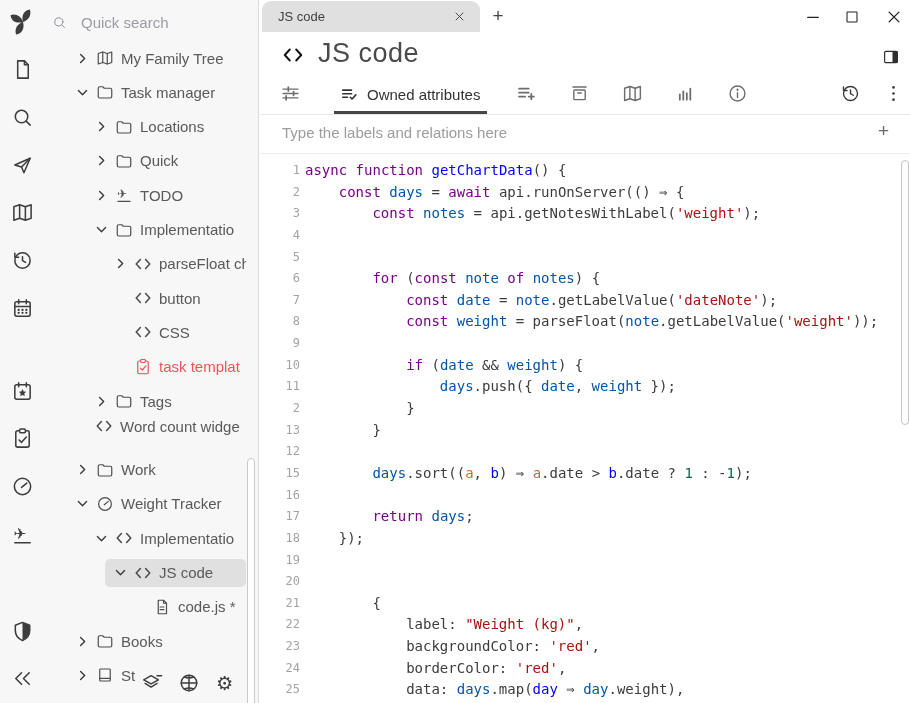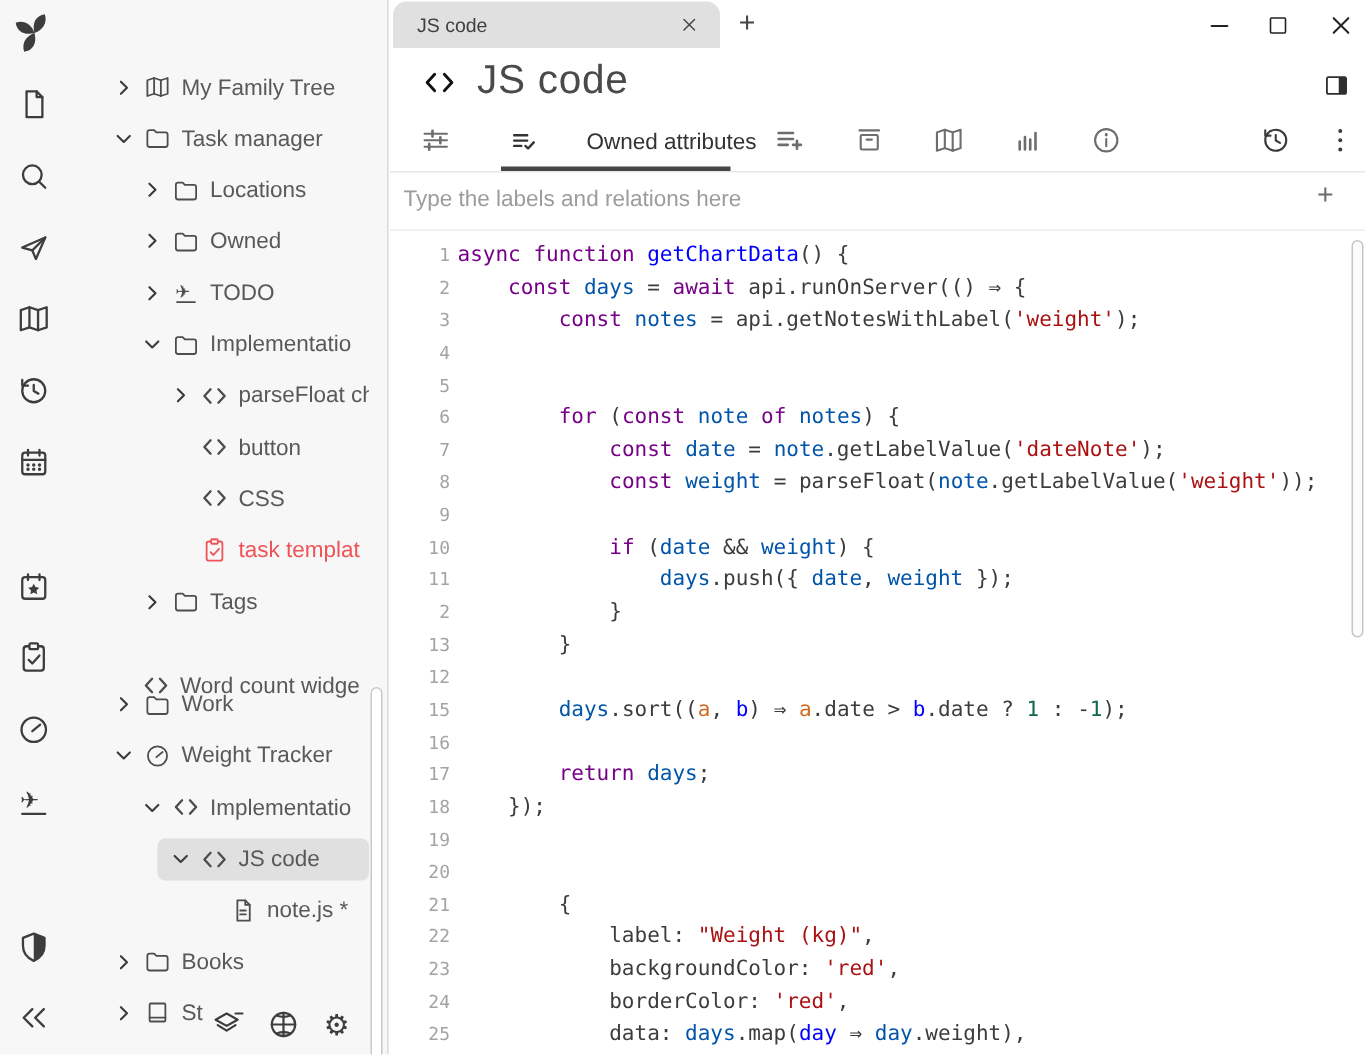--- a/index.html
+++ b/index.html
@@ -33,28 +33,28 @@
   #tab-close{width:13px;height:13px;color:#444;margin-right:14px;}
   #new-tab{position:absolute;left:226px;top:3px;width:24px;height:26px;font-size:19px;color:#444;display:flex;align-items:center;justify-content:center;font-weight:400;}
   .win-btn{position:absolute;top:8px;width:18px;height:18px;color:#222;}
   
   #note-icon{position:absolute;left:22px;top:44px;width:22px;height:22px;color:#111;}
   #note-title{position:absolute;left:58px;top:38px;font-size:27px;color:#4a4a4a;letter-spacing:.5px;}
   #right-pane-btn{position:absolute;left:622px;top:48px;width:18px;height:18px;color:#2e2e2e;}
   
   #ribbon{position:absolute;left:0;top:76px;width:650px;height:37px;}
   .rb-ic{position:absolute;top:7px;width:21px;height:21px;color:#6d6d6d;}
-  #ribbon-active{position:absolute;left:74px;top:0;height:36px;display:flex;align-items:center;gap:24px;}
+  #ribbon-active{position:absolute;left:74px;top:0;height:36px;display:flex;align-items:center;}
   #ribbon-active .rt-ic{width:19px;height:19px;color:#333;margin:0 8px 0 6px;}
   #ribbon-active .rt-label{font-size:15px;color:#333;padding-right:14px;}
   #ribbon-underline{position:absolute;left:74px;top:35px;width:153px;height:2.5px;background:#464646;}
   #ribbon-divider{position:absolute;left:0;top:37.5px;width:650px;height:1px;background:#e8e8e8;}
   
   #attr-row{position:absolute;left:0;top:114px;width:650px;height:39px;}
-  #attr-placeholder{position:absolute;left:9px;top:10px;font-size:15px;color:#9c9c9c;}
+  #attr-placeholder{position:absolute;left:22px;top:10px;font-size:15px;color:#9c9c9c;}
   #attr-add{position:absolute;left:618px;top:6px;font-size:19px;color:#6b6b6b;}
   #attr-divider{position:absolute;left:0;top:39px;width:650px;height:1px;background:#ececec;}
   
   #code{position:absolute;left:0;top:155px;width:650px;height:548px;padding-top:5px;box-sizing:border-box;
         font-family:"DejaVu Sans Mono","Liberation Mono",monospace;font-size:14px;line-height:21.65px;overflow:hidden;}
   .code-line{display:flex;height:21.65px;white-space:pre;}
   .ln{width:40px;flex:none;text-align:right;color:#a3a3a3;font-size:12px;line-height:21.65px;}
   .code-text{margin-left:5px;color:#3c3c3c;}
   #code-scroll{position:absolute;left:641px;top:160px;width:8px;height:265px;border:1px solid #c5c5c5;border-radius:4px;background:#fcfcfc;box-sizing:border-box;}
 </style>
@@ -165,20 +165,29 @@
       </div>
       <div class="launch-btn" style="top: 667px;">
         <span class="ic" style="width: 23px; height: 23px;">
           <svg viewBox="0 0 24 24" fill="none" stroke="currentColor" stroke-width="1.6" stroke-linecap="round" stroke-linejoin="round">
             <path d="M11 6 L5 12 L11 18"></path>
             <path d="M19 6 L13 12 L19 18"></path>
           </svg>
         </span>
       </div>
     </div>
+  <div id="quick-search">
+    <span class="ic qs-icon">
+        <svg viewBox="0 0 24 24" fill="none" stroke="currentColor" stroke-width="1.6" stroke-linecap="round" stroke-linejoin="round">
+          <circle cx="11" cy="11" r="6.5"></circle>
+          <path d="M15.8 15.8 L20 20"></path>
+        </svg>
+      </span>
+    <span class="qs-text">Quick search</span>
+  </div>
   <div id="tree">
       <div class="tree-row" style="top: 41px;">
         <span style="flex: 0 0 auto; width: 22px;"></span>
         <span class="row-body">
           <span class="tree-arrow">
             <svg viewBox="0 0 24 24" fill="none" stroke="currentColor" stroke-width="1.6" stroke-linecap="round" stroke-linejoin="round">
               <path d="M8.5 4.5 L16 12 L8.5 19.5" stroke-width="2.6"></path>
             </svg>
           </span>
           <span class="ic tree-ico" style="width: 18px; height: 18px;">
@@ -229,21 +238,21 @@
           <span class="tree-arrow">
             <svg viewBox="0 0 24 24" fill="none" stroke="currentColor" stroke-width="1.6" stroke-linecap="round" stroke-linejoin="round">
               <path d="M8.5 4.5 L16 12 L8.5 19.5" stroke-width="2.6"></path>
             </svg>
           </span>
           <span class="ic tree-ico" style="width: 18px; height: 18px;">
             <svg viewBox="0 0 24 24" fill="none" stroke="currentColor" stroke-width="1.6" stroke-linecap="round" stroke-linejoin="round">
               <path d="M3 7 a2 2 0 0 1 2 -2 h4 l2 2 h8 a2 2 0 0 1 2 2 v9 a2 2 0 0 1 -2 2 H5 a2 2 0 0 1 -2 -2 Z"></path>
             </svg>
           </span>
-          <span class="tree-label">Owned</span>
+          <span class="tree-label">Quick</span>
         </span>
       </div>
       <div class="tree-row" style="top: 178.2px;">
         <span style="flex: 0 0 auto; width: 41px;"></span>
         <span class="row-body">
           <span class="tree-arrow">
             <svg viewBox="0 0 24 24" fill="none" stroke="currentColor" stroke-width="1.6" stroke-linecap="round" stroke-linejoin="round">
               <path d="M8.5 4.5 L16 12 L8.5 19.5" stroke-width="2.6"></path>
             </svg>
           </span>
@@ -338,21 +347,21 @@
             </svg>
           </span>
           <span class="ic tree-ico" style="width: 18px; height: 18px;">
             <svg viewBox="0 0 24 24" fill="none" stroke="currentColor" stroke-width="1.6" stroke-linecap="round" stroke-linejoin="round">
               <path d="M3 7 a2 2 0 0 1 2 -2 h4 l2 2 h8 a2 2 0 0 1 2 2 v9 a2 2 0 0 1 -2 2 H5 a2 2 0 0 1 -2 -2 Z"></path>
             </svg>
           </span>
           <span class="tree-label">Tags</span>
         </span>
       </div>
-      <div class="tree-row" style="top: 440px;">
+      <div class="tree-row" style="top: 409px;">
         <span style="flex: 0 0 auto; width: 41px;"></span>
         <span class="row-body">
           <span class="ic tree-ico" style="width: 18px; height: 18px;">
             <svg viewBox="0 0 24 24" fill="none" stroke="currentColor" stroke-width="1.6" stroke-linecap="round" stroke-linejoin="round">
               <path d="M8.5 6 L3 12 L8.5 18" stroke-width="2.1"></path>
               <path d="M15.5 6 L21 12 L15.5 18" stroke-width="2.1"></path>
             </svg>
           </span>
           <span class="tree-label">Word count widge</span>
         </span>
@@ -428,21 +437,21 @@
         <span style="flex: 0 0 auto; width: 79px;"></span>
         <span class="row-body">
           <span class="tree-spacer"></span>
           <span class="ic tree-ico" style="width: 18px; height: 18px;">
             <svg viewBox="0 0 24 24" fill="none" stroke="currentColor" stroke-width="1.6" stroke-linecap="round" stroke-linejoin="round">
               <path d="M7 3 h7 l4 4 v14 h-11 z"></path>
               <path d="M14 3 v4 h4"></path>
               <path d="M9.5 12 h5 M9.5 15.5 h5"></path>
             </svg>
           </span>
-          <span class="tree-label">note.js *</span>
+          <span class="tree-label">code.js *</span>
         </span>
       </div>
       <div class="tree-row" style="top: 624.1px;">
         <span style="flex: 0 0 auto; width: 22px;"></span>
         <span class="row-body">
           <span class="tree-arrow">
             <svg viewBox="0 0 24 24" fill="none" stroke="currentColor" stroke-width="1.6" stroke-linecap="round" stroke-linejoin="round">
               <path d="M8.5 4.5 L16 12 L8.5 19.5" stroke-width="2.6"></path>
             </svg>
           </span>

